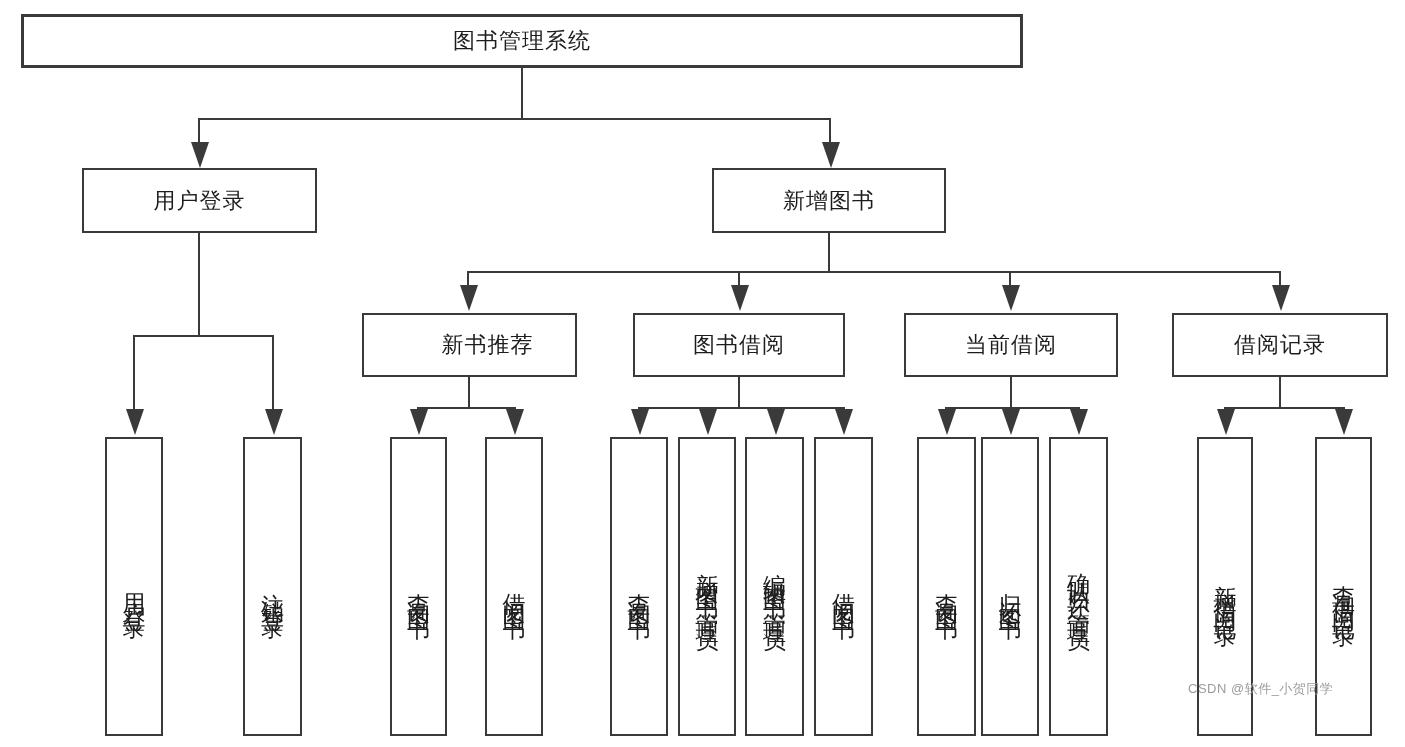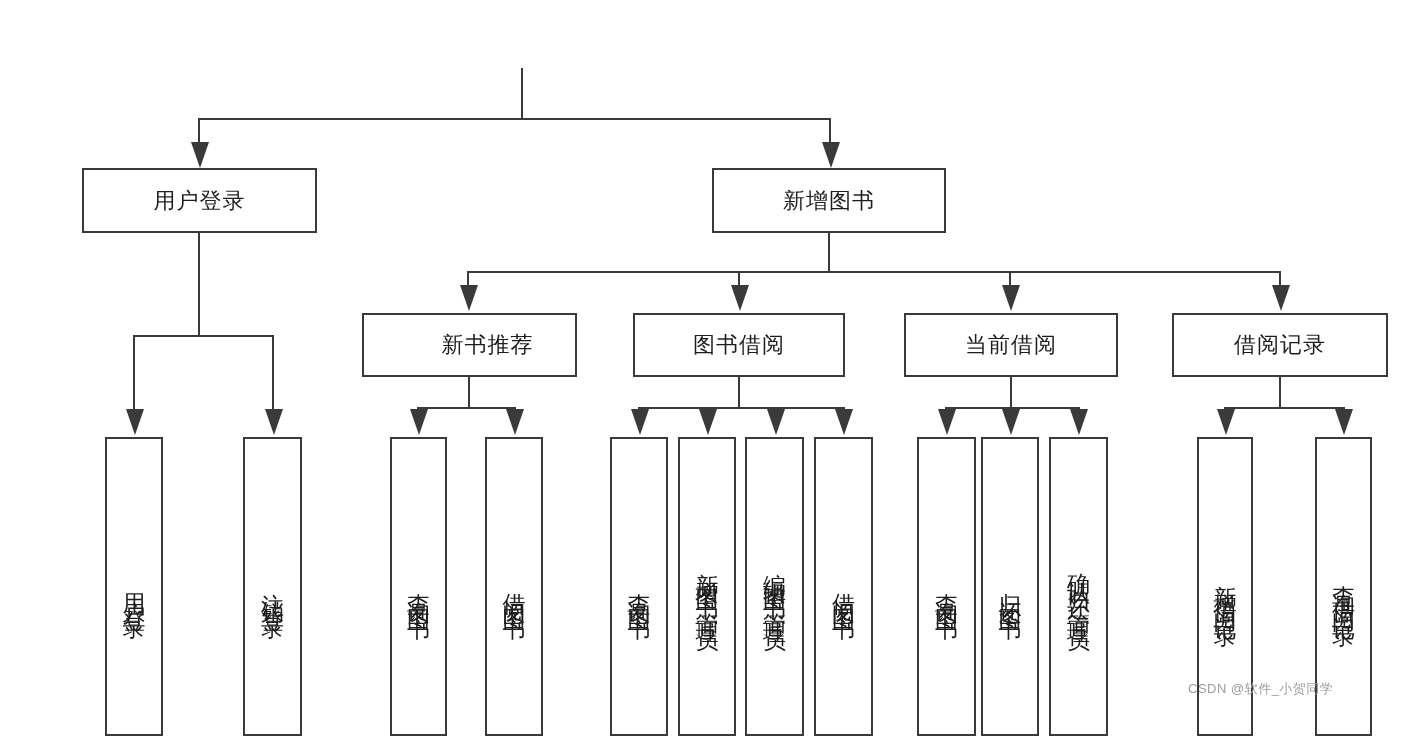--- a/index.html
+++ b/index.html
@@ -92,20 +92,23 @@
 
   <div class="vline" style="left:738px; top:377px; height:31px;"></div>
   <div class="hline" style="left:638px; top:407px; width:207px;"></div>
 
   <div class="vline" style="left:1010px; top:377px; height:31px;"></div>
   <div class="hline" style="left:945px; top:407px; width:135px;"></div>
 
   <div class="vline" style="left:1279px; top:377px; height:31px;"></div>
   <div class="hline" style="left:1224px; top:407px; width:121px;"></div>
 
+  <div class="box root" style="left:21px; top:14px; width:1002px; height:54px;">
+    <span class="hlabel">图书管理系统</span>
+  </div>
 
   <div class="box" style="left:82px; top:168px; width:235px; height:65px;">
     <span class="hlabel">用户登录</span>
   </div>
   <div class="box" style="left:712px; top:168px; width:234px; height:65px;">
     <span class="hlabel">新增图书</span>
   </div>
 
   <div class="box" style="left:362px; top:313px; width:215px; height:64px;padding-left:36px;">
     <span class="hlabel">新书推荐</span>

